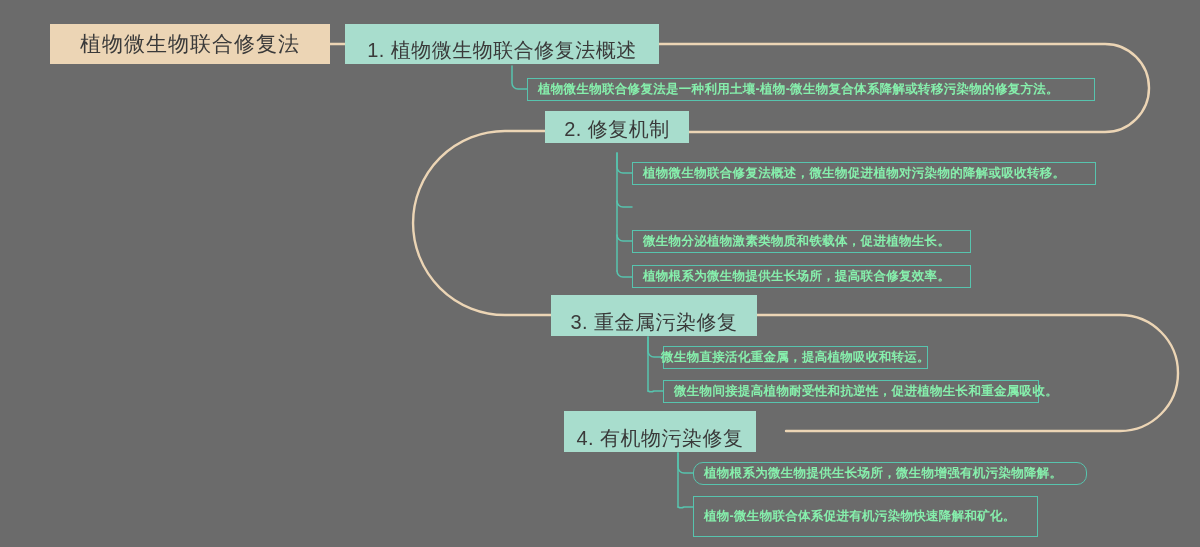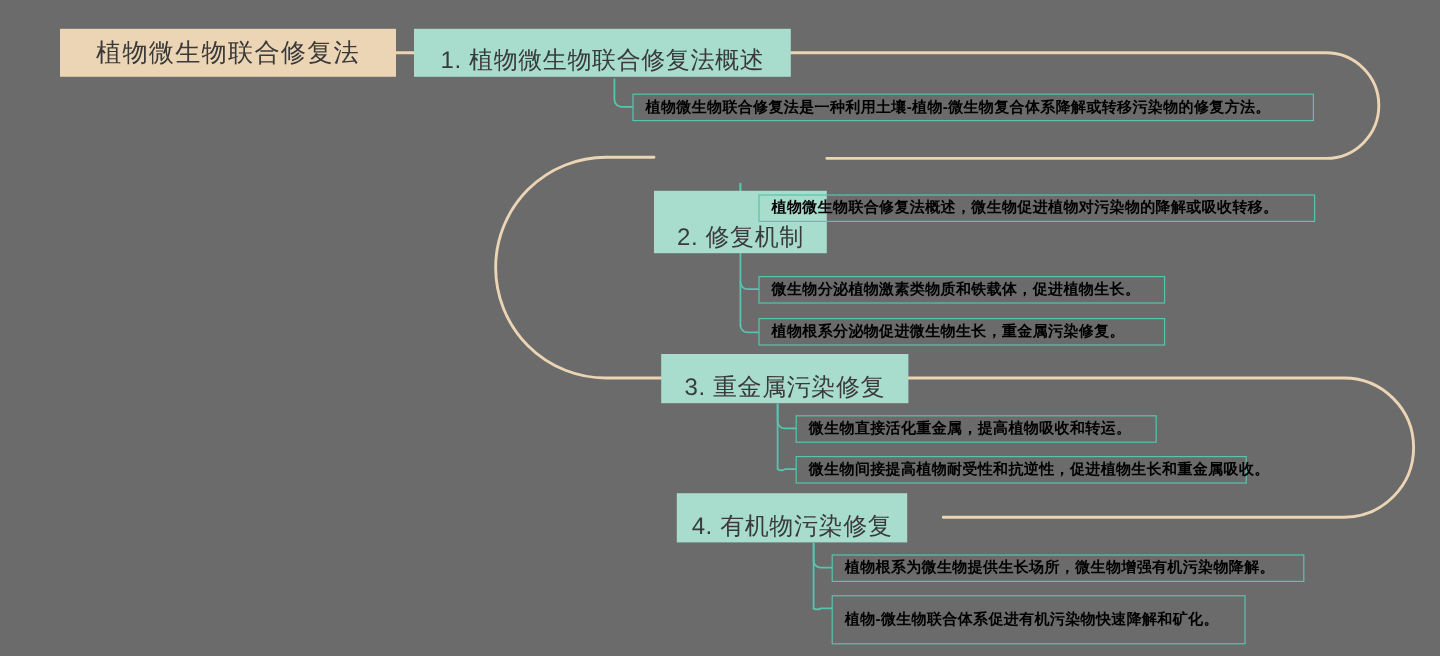--- a/index.html
+++ b/index.html
@@ -47,21 +47,21 @@
     font-size: 20px;
     padding: 0 16px;
     justify-content: center;
     letter-spacing: 0.5px;
     align-items: flex-end;
   }
   
   .leaf {
     background: transparent;
     border: 1.5px solid #57c4ae;
-    color: #000000;
+    color: #86efac;
     font-size: 12.5px;
     font-weight: bold;
     padding: 0 10px;
     letter-spacing: 0.3px;
   }
 </style>
 </head>
 <body>
 
 <div id="canvas">
@@ -103,49 +103,49 @@
   </div>
 
   <div class="node branch" style="left:345px; top:24px; width:314px; height:40px;">
     <span>1. 植物微生物联合修复法概述</span>
   </div>
 
   <div class="node leaf" style="left:527px; top:78px; width:568px; height:23px;">
     <span>植物微生物联合修复法是一种利用土壤-植物-微生物复合体系降解或转移污染物的修复方法。</span>
   </div>
 
-  <div class="node branch" style="left:545px; top:111px; width:144px; height:52px;margin-top:48px;">
+  <div class="node branch" style="left:545px; top:111px; width:144px; height:32px;">
     <span>2. 修复机制</span>
   </div>
 
   <div class="node leaf" style="left:632px; top:162px; width:464px; height:23px;">
     <span>植物微生物联合修复法概述，微生物促进植物对污染物的降解或吸收转移。</span>
   </div>
   <div class="node leaf" style="left:632px; top:230px; width:339px; height:23px;">
     <span>微生物分泌植物激素类物质和铁载体，促进植物生长。</span>
   </div>
   <div class="node leaf" style="left:632px; top:265px; width:339px; height:23px;">
-    <span>植物根系分泌物促进微生物生长，重金属污染修复。</span>
+    <span>植物根系为微生物提供生长场所，提高联合修复效率。</span>
   </div>
 
   <div class="node branch" style="left:551px; top:295px; width:206px; height:41px;">
     <span>3. 重金属污染修复</span>
   </div>
 
-  <div class="node leaf" style="left:663px; top:346px; width:301px; height:23px;">
+  <div class="node leaf" style="left:663px; top:346px; width:265px; height:23px;justify-content:center;">
     <span>微生物直接活化重金属，提高植物吸收和转运。</span>
   </div>
   <div class="node leaf" style="left:663px; top:380px; width:376px; height:23px;">
     <span>微生物间接提高植物耐受性和抗逆性，促进植物生长和重金属吸收。</span>
   </div>
 
   <div class="node branch" style="left:564px; top:411px; width:192px; height:41px;">
     <span>4. 有机物污染修复</span>
   </div>
 
-  <div class="node leaf" style="left:693px; top:462px; width:394px; height:23px;">
+  <div class="node leaf" style="left:693px; top:462px; width:394px; height:23px;border-radius:10px;">
     <span>植物根系为微生物提供生长场所，微生物增强有机污染物降解。</span>
   </div>
   <div class="node leaf" style="left:693px; top:496px; width:345px; height:41px;">
     <span>植物-微生物联合体系促进有机污染物快速降解和矿化。</span>
   </div>
 
 </div>
 
 </body></html>

